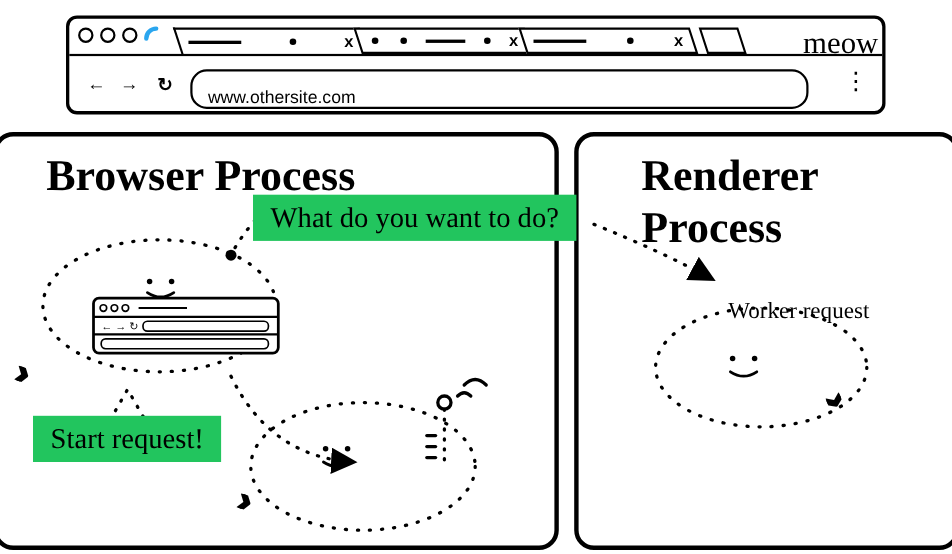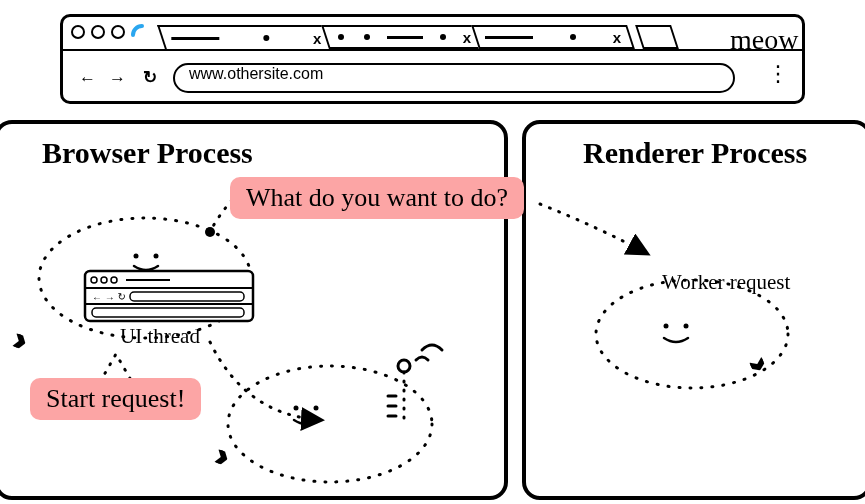--- a/index.html
+++ b/index.html
@@ -11,26 +11,26 @@
   .win-dot{display:inline-block;width:14px;height:14px;border:2.5px solid #000;border-radius:50%;margin-right:2px;}
   .spinner{left:68px;top:7px;}
   .tab{border:2px solid #000;height:24px;top:8px;background:#fff;transform:skewX(18deg);}
   .tab-inner{transform:skewX(-18deg);display:flex;align-items:center;justify-content:space-between;height:100%;padding:0 8px;}
   .tab-dash{width:48px;height:0;border-top:3px solid #000;}
   .tab-dot{width:6px;height:6px;border-radius:50%;background:#000;margin:0 3px;}
   .tab-x{font-weight:bold;font-size:15px;font-family:sans-serif;}
   .tab-strip-line{left:0;top:32px;width:100%;height:0;border-top:2.5px solid #000;}
   .nav-row{left:0;top:36px;width:100%;height:50px;}
   .nav-btn{font-weight:bold;font-family:sans-serif;font-size:17px;top:14px;}
-  .url-bar{left:110px;top:10px;width:562px;height:30px;border:2px solid #000;border-radius:15px;padding:0 14px;font-size:16px;font-family:sans-serif;}
+  .url-bar{left:110px;top:10px;width:562px;height:30px;border:2px solid #000;border-radius:15px;padding:16px 14px;font-size:16px;font-family:sans-serif;}
   .kebab{left:704px;top:8px;font-size:22px;font-family:sans-serif;letter-spacing:1px;}
   .meow{left:730px;top:24px;font-size:28px;}
   .proc-box{border:4px solid #000;border-radius:18px;top:120px;height:380px;}
-  .proc-title{font-size:30px;font-weight:bold;top:12px;}
-  .speech{background:#fca5a5;font-size:26px;padding:6px 16px;border-radius:10px;}
+  .proc-title{font-size:40px;font-weight:bold;top:12px;}
+  .speech{background:#22c55e;font-size:26px;padding:6px 16px;}
   .label{font-size:21px;}
   .arrows{font-family:sans-serif;font-size:34px;font-weight:bold;letter-spacing:-10px;transform:rotate(18deg);}
   svg{overflow:visible;}
 </style>
 </head>
 <body>
 
 <div class="abs browser-frame">
   <div class="abs tab-row">
     <div class="abs win-dots">
@@ -93,21 +93,20 @@
     <line x1="1" y1="18" x2="169" y2="18" stroke="#000" stroke-width="2"></line>
     <circle cx="10" cy="10" r="3" fill="none" stroke="#000" stroke-width="1.5"></circle>
     <circle cx="20" cy="10" r="3" fill="none" stroke="#000" stroke-width="1.5"></circle>
     <circle cx="30" cy="10" r="3" fill="none" stroke="#000" stroke-width="1.5"></circle>
     <line x1="42" y1="10" x2="86" y2="10" stroke="#000" stroke-width="2"></line>
     <line x1="1" y1="34" x2="169" y2="34" stroke="#000" stroke-width="2"></line>
     <text x="8" y="30" font-size="10" font-family="sans-serif">← → ↻</text>
     <rect x="46" y="22" width="114" height="9" rx="4" fill="none" stroke="#000" stroke-width="1.5"></rect>
     <rect x="8" y="38" width="152" height="9" rx="4" fill="none" stroke="#000" stroke-width="1.5"></rect>
   </svg>
-  <div class="abs label" style="left:122px;top:200px">UI thread</div>
   <div class="abs arrows" style="left:16px;top:194px">›››</div>
 
   <svg class="abs" style="left:98px;top:228px" width="40" height="34">
     <path d="M4 30 L20 2 L36 30" fill="none" stroke="#000" stroke-width="3" stroke-dasharray="1 9" stroke-linecap="round"></path>
   </svg>
   <div class="abs speech" style="left:32px;top:254px">Start request!</div>
 
   <svg class="abs" style="left:222px;top:224px" width="230" height="150">
     <ellipse cx="110" cy="76" rx="102" ry="58" fill="none" stroke="#000" stroke-width="3" stroke-dasharray="1 10" stroke-linecap="round"></ellipse>
     <circle cx="76" cy="60" r="2.5" fill="#000"></circle>

